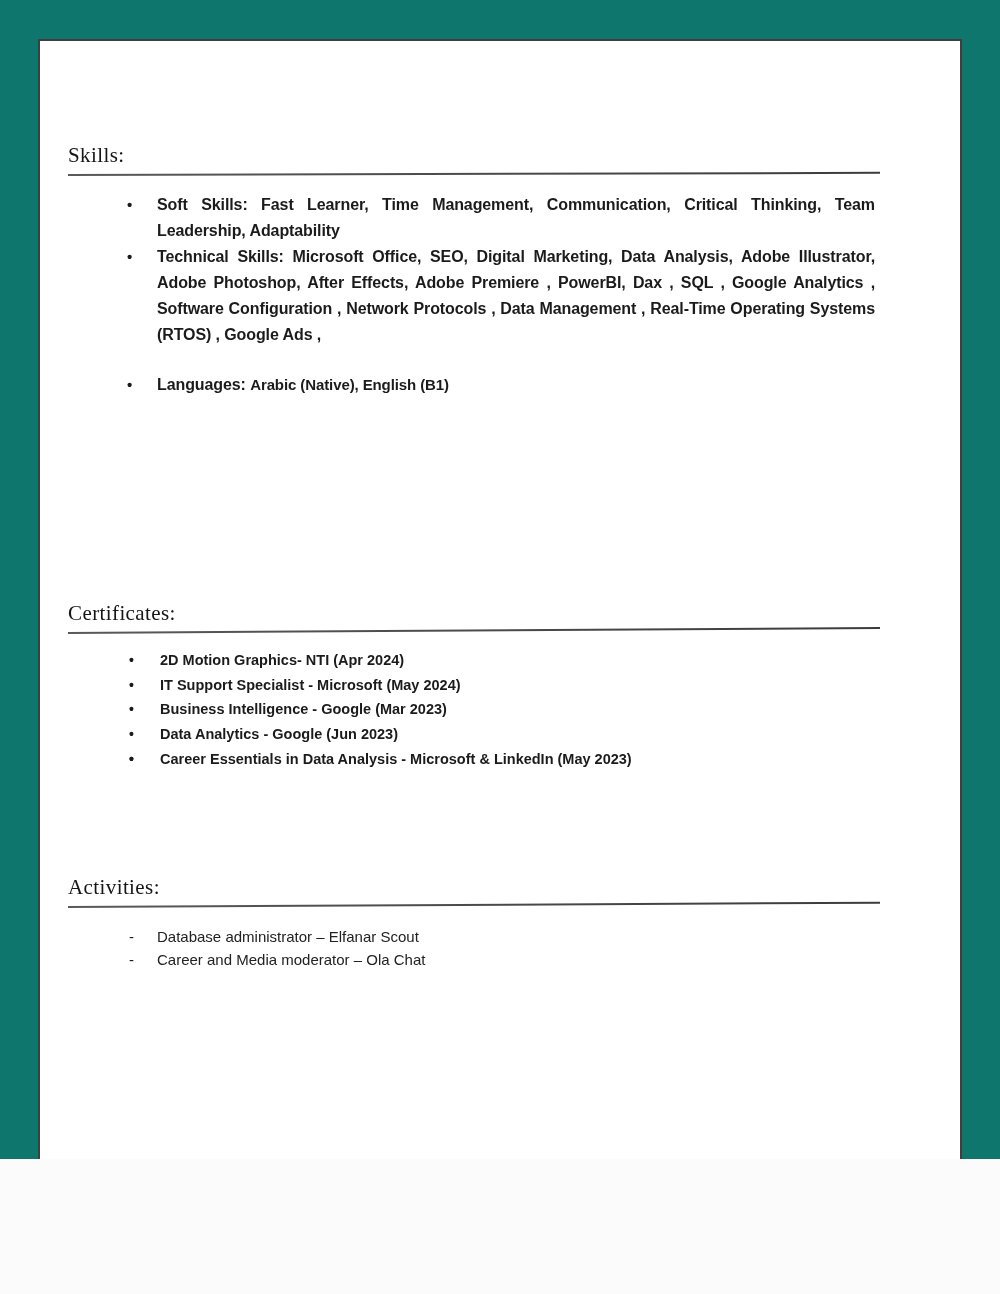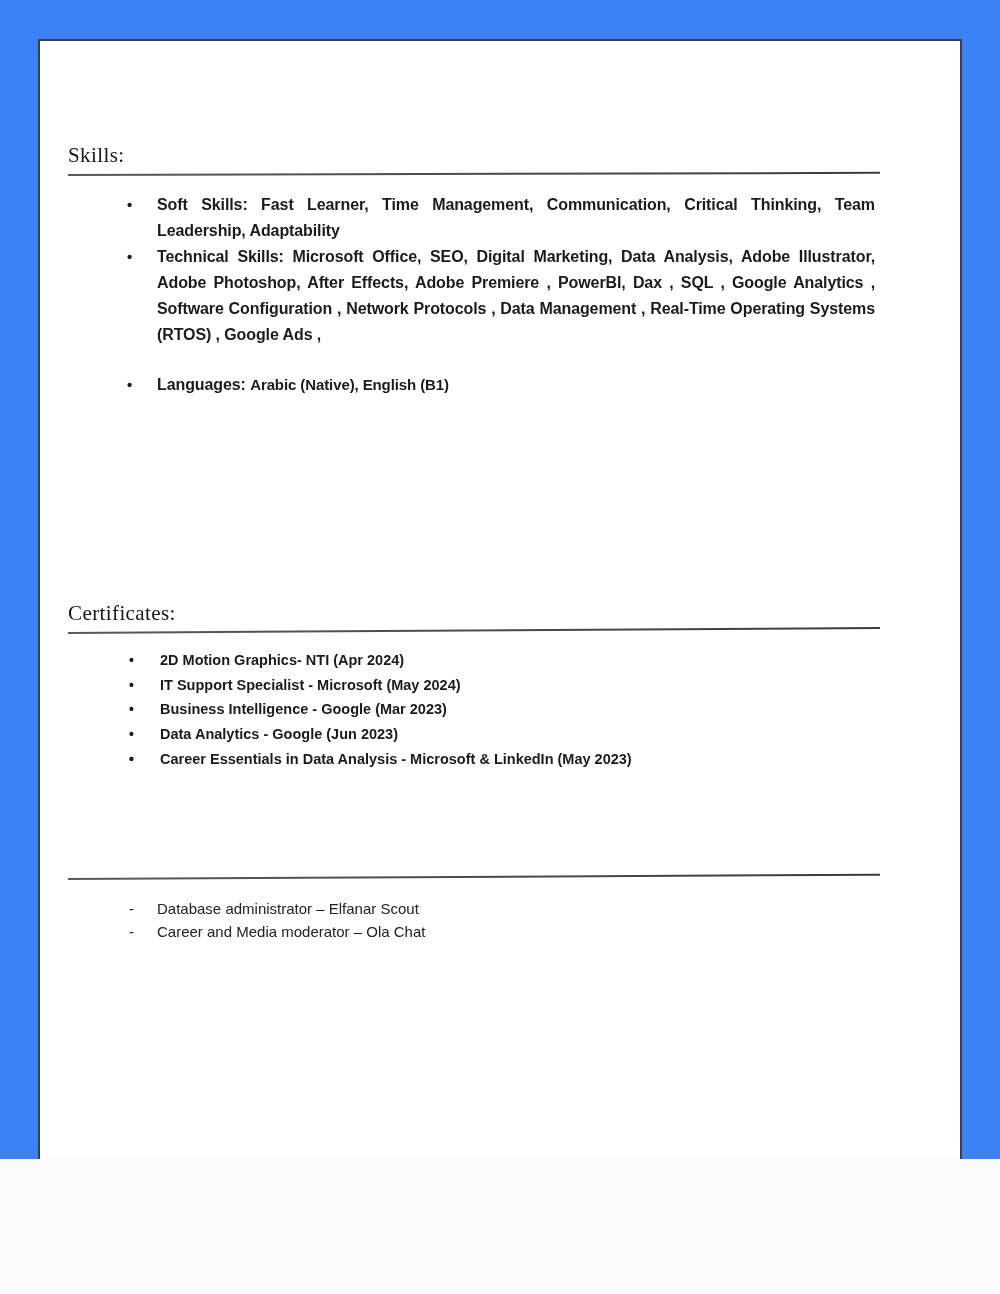--- a/index.html
+++ b/index.html
@@ -1,20 +1,20 @@
 <!DOCTYPE html>
 <html><head>
 <meta charset="utf-8">
 <style>
   html, body { margin: 0; padding: 0; background: #fbfbfc; }
   .canvas {
     position: relative;
     width: 1000px;
     height: 1159px;
-    background: #3b82f6;
+    background: #0f766e;
     font-family: "Liberation Sans", sans-serif;
     overflow: hidden;
   }
   .page {
     position: absolute;
     left: 38px;
     top: 39px;
     width: 924px;
     height: 1216px;
     box-sizing: border-box;
@@ -158,20 +158,21 @@
           <span class="marker">•</span>
         </li>
         <li>
           <span class="marker">•</span>
           <span>Career Essentials in Data Analysis - Microsoft &amp; LinkedIn (May 2023)</span>
         </li>
       </ul>
     </section>
 
     <section class="sec sec-act">
+      <h2>Activities:</h2>
       <div class="rule rule-act"></div>
       <ul>
         <li>
           <span class="marker">-</span>
           <span>Database administrator – Elfanar Scout</span>
         </li>
         <li>
           <span class="marker">-</span>
           <span>Career and Media moderator – Ola Chat</span>
         </li>

